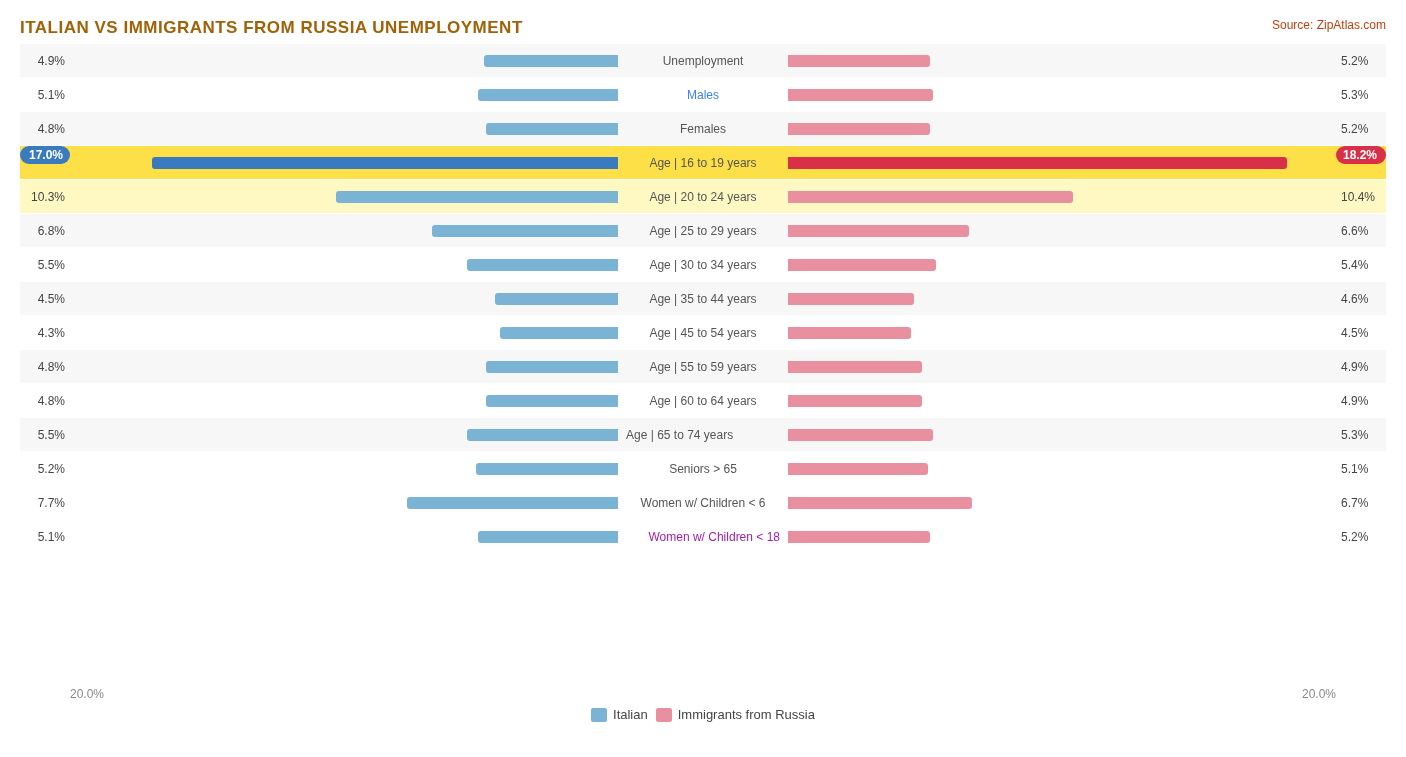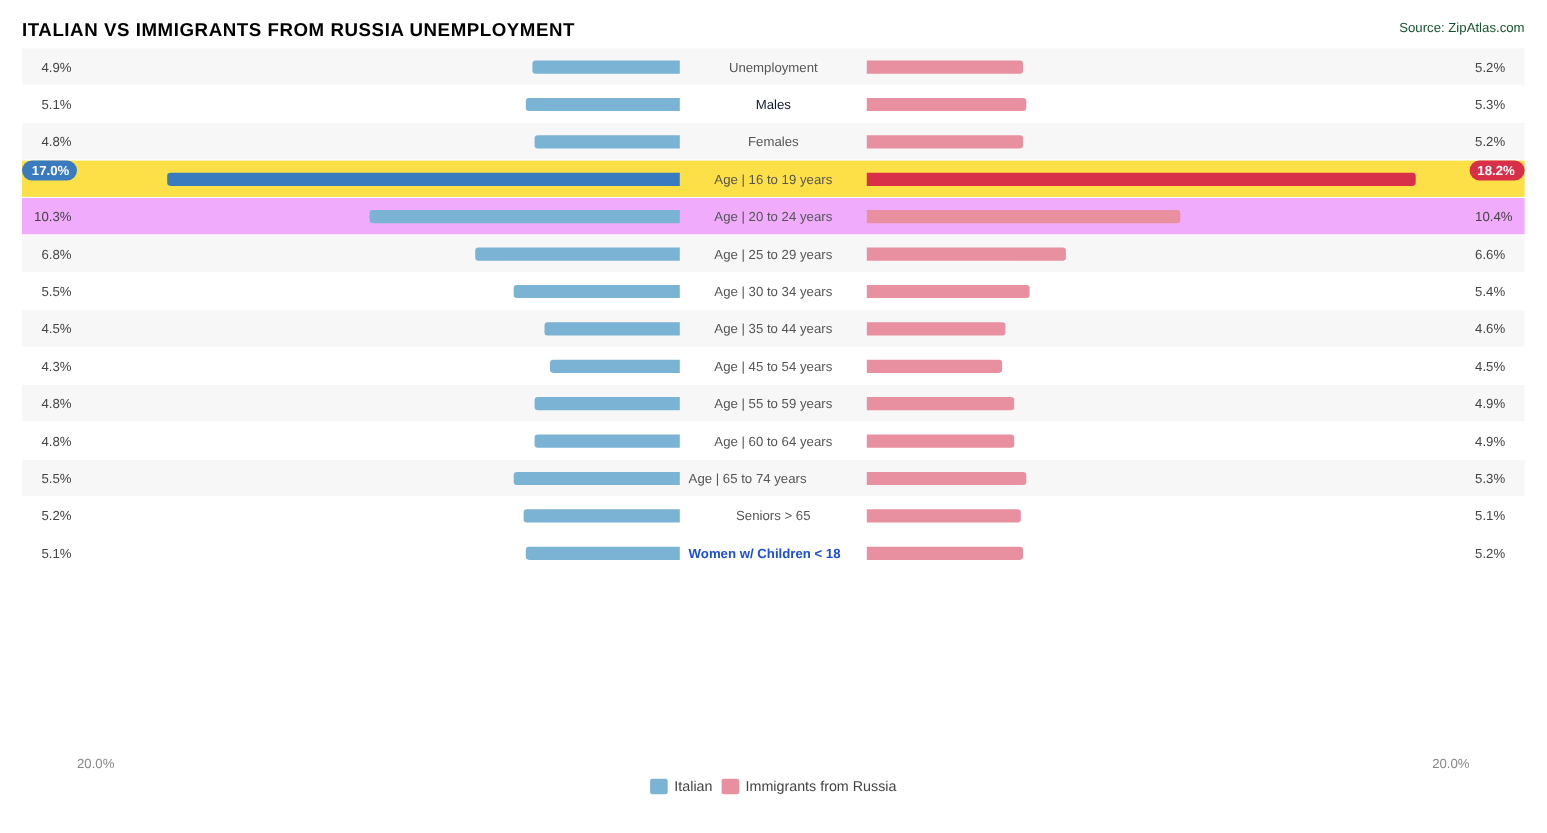--- a/index.html
+++ b/index.html
@@ -13,31 +13,31 @@
     .chart-container {
       width: 1406px;
       height: 757px;
       padding: 18px 20px 40px 20px;
       position: relative;
       background: #fff;
     }
     .chart-title {
       font-size: 17px;
       font-weight: bold;
-      color: #000000;
+      color: #a16207;
       text-transform: uppercase;
       letter-spacing: 0.5px;
       margin-bottom: 6px;
     }
     .source-text {
       position: absolute;
       top: 18px;
       right: 20px;
       font-size: 12px;
-      color: #14532d;
+      color: #c2410c;
     }
     .chart-area {
       width: 100%;
       height: calc(100% - 60px);
       position: relative;
     }
     .row {
       display: flex;
       align-items: center;
       height: 34px;
@@ -130,21 +130,21 @@
           </div>
         </div>
         <span class="right-val">5.2%</span>
       </div>
       <div class="row" style="background: rgb(255, 255, 255); display: flex; align-items: center; height: 33px; margin-bottom: 1px;">
         <span class="left-val">5.1%</span>
         <div style="flex: 1 1 0%; display: flex; align-items: center; height: 100%;">
           <div style="flex: 1 1 0%; display: flex; justify-content: flex-end; align-items: center; height: 100%;">
             <div style="width: 25.5%; height: 12px; background: rgb(123, 179, 212); border-radius: 3px 0px 0px 3px;"></div>
           </div>
-          <div style="text-align: center; font-size: 12px; color: #0f172a; padding: 0px 8px; white-space: nowrap; min-width: 170px; flex-shrink: 0;">Males</div>
+          <div style="text-align: center; font-size: 12px; color: #3b82f6; padding: 0px 8px; white-space: nowrap; min-width: 170px; flex-shrink: 0;">Males</div>
           <div style="flex: 1 1 0%; display: flex; justify-content: flex-start; align-items: center; height: 100%;">
             <div style="width: 26.5%; height: 12px; background: rgb(232, 143, 160); border-radius: 0px 3px 3px 0px;"></div>
           </div>
         </div>
         <span class="right-val">5.3%</span>
       </div>
       <div class="row" style="background: rgb(247, 247, 247); display: flex; align-items: center; height: 33px; margin-bottom: 1px;">
         <span class="left-val">4.8%</span>
         <div style="flex: 1 1 0%; display: flex; align-items: center; height: 100%;">
           <div style="flex: 1 1 0%; display: flex; justify-content: flex-end; align-items: center; height: 100%;">
@@ -163,21 +163,21 @@
           <div style="flex: 1 1 0%; display: flex; justify-content: flex-end; align-items: center; height: 100%;">
             <div style="width: 85%; height: 12px; background: rgb(58, 122, 191); border-radius: 3px 0px 0px 3px;"></div>
           </div>
           <div style="text-align: center; font-size: 12px; color: rgb(85, 85, 85); padding: 0px 8px; white-space: nowrap; min-width: 170px; flex-shrink: 0;">Age | 16 to 19 years</div>
           <div style="flex: 1 1 0%; display: flex; justify-content: flex-start; align-items: center; height: 100%;">
             <div style="width: 91%; height: 12px; background: rgb(217, 48, 74); border-radius: 0px 3px 3px 0px;"></div>
           </div>
         </div>
         <span class="right-val" style="background: rgb(217, 48, 74); color: rgb(255, 255, 255); border-radius: 12px; padding: 2px 7px; font-weight: bold;">18.2%</span>
       </div>
-      <div class="row" style="background: #f0abfc; display: flex; align-items: center; height: 33px; margin-bottom: 1px;">
+      <div class="row" style="background: #fef9c3; display: flex; align-items: center; height: 33px; margin-bottom: 1px;">
         <span class="left-val">10.3%</span>
         <div style="flex: 1 1 0%; display: flex; align-items: center; height: 100%;">
           <div style="flex: 1 1 0%; display: flex; justify-content: flex-end; align-items: center; height: 100%;">
             <div style="width: 51.5%; height: 12px; background: rgb(123, 179, 212); border-radius: 3px 0px 0px 3px;"></div>
           </div>
           <div style="text-align: center; font-size: 12px; color: rgb(85, 85, 85); padding: 0px 8px; white-space: nowrap; min-width: 170px; flex-shrink: 0;">Age | 20 to 24 years</div>
           <div style="flex: 1 1 0%; display: flex; justify-content: flex-start; align-items: center; height: 100%;">
             <div style="width: 52%; height: 12px; background: rgb(232, 143, 160); border-radius: 0px 3px 3px 0px;"></div>
           </div>
         </div>
@@ -281,26 +281,39 @@
             <div style="width: 26%; height: 12px; background: rgb(123, 179, 212); border-radius: 3px 0px 0px 3px;"></div>
           </div>
           <div style="text-align: center; font-size: 12px; color: rgb(85, 85, 85); padding: 0px 8px; white-space: nowrap; min-width: 170px; flex-shrink: 0;">Seniors &gt; 65</div>
           <div style="flex: 1 1 0%; display: flex; justify-content: flex-start; align-items: center; height: 100%;">
             <div style="width: 25.5%; height: 12px; background: rgb(232, 143, 160); border-radius: 0px 3px 3px 0px;"></div>
           </div>
         </div>
         <span class="right-val">5.1%</span>
       </div>
       <div class="row" style="background: rgb(255, 255, 255); display: flex; align-items: center; height: 33px; margin-bottom: 1px;">
+        <span class="left-val">7.7%</span>
+        <div style="flex: 1 1 0%; display: flex; align-items: center; height: 100%;">
+          <div style="flex: 1 1 0%; display: flex; justify-content: flex-end; align-items: center; height: 100%;">
+            <div style="width: 38.5%; height: 12px; background: rgb(123, 179, 212); border-radius: 3px 0px 0px 3px;"></div>
+          </div>
+          <div style="text-align: center; font-size: 12px; color: rgb(85, 85, 85); padding: 0px 8px; white-space: nowrap; min-width: 170px; flex-shrink: 0;">Women w/ Children &lt; 6</div>
+          <div style="flex: 1 1 0%; display: flex; justify-content: flex-start; align-items: center; height: 100%;">
+            <div style="width: 33.5%; height: 12px; background: rgb(232, 143, 160); border-radius: 0px 3px 3px 0px;"></div>
+          </div>
+        </div>
+        <span class="right-val">6.7%</span>
+      </div>
+      <div class="row" style="background: rgb(255, 255, 255); display: flex; align-items: center; height: 33px; margin-bottom: 1px;">
         <span class="left-val">5.1%</span>
         <div style="flex: 1 1 0%; display: flex; align-items: center; height: 100%;">
           <div style="flex: 1 1 0%; display: flex; justify-content: flex-end; align-items: center; height: 100%;">
             <div style="width: 25.5%; height: 12px; background: rgb(123, 179, 212); border-radius: 3px 0px 0px 3px;"></div>
           </div>
-          <div style="text-align: left; font-size: 12px; color: #1d4ed8; padding: 0px 8px; white-space: nowrap; min-width: 170px; flex-shrink: 0; font-weight: bold;">Women w/ Children &lt; 18</div>
+          <div style="text-align: right; font-size: 12px; color: #a21caf; padding: 0px 8px; white-space: nowrap; min-width: 170px; flex-shrink: 0;">Women w/ Children &lt; 18</div>
           <div style="flex: 1 1 0%; display: flex; justify-content: flex-start; align-items: center; height: 100%;">
             <div style="width: 26%; height: 12px; background: rgb(232, 143, 160); border-radius: 0px 3px 3px 0px;"></div>
           </div>
         </div>
         <span class="right-val">5.2%</span>
       </div>
     </div>
 
   <div class="bottom-axis">
     <span>20.0%</span>

